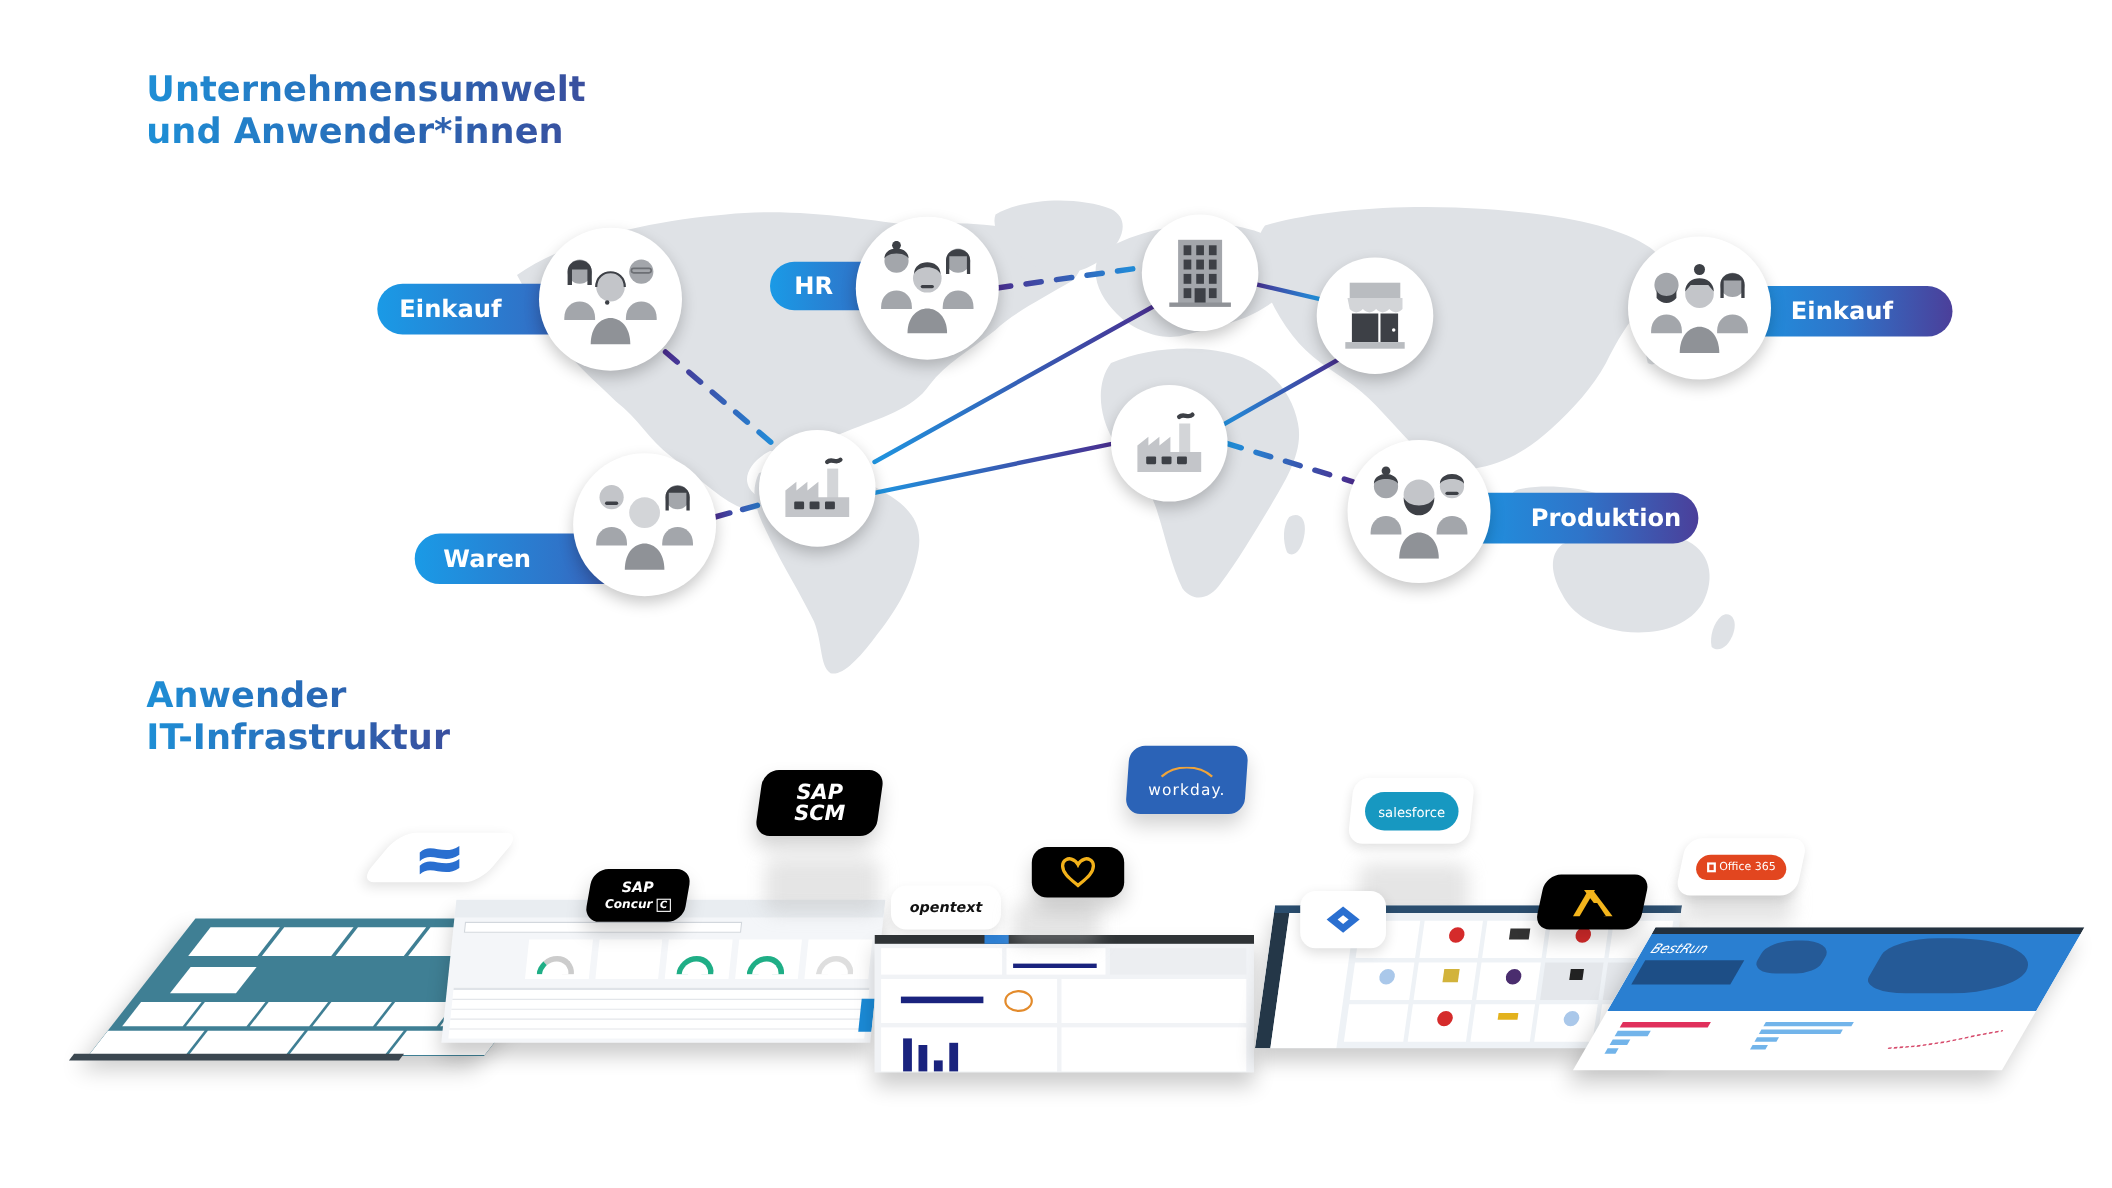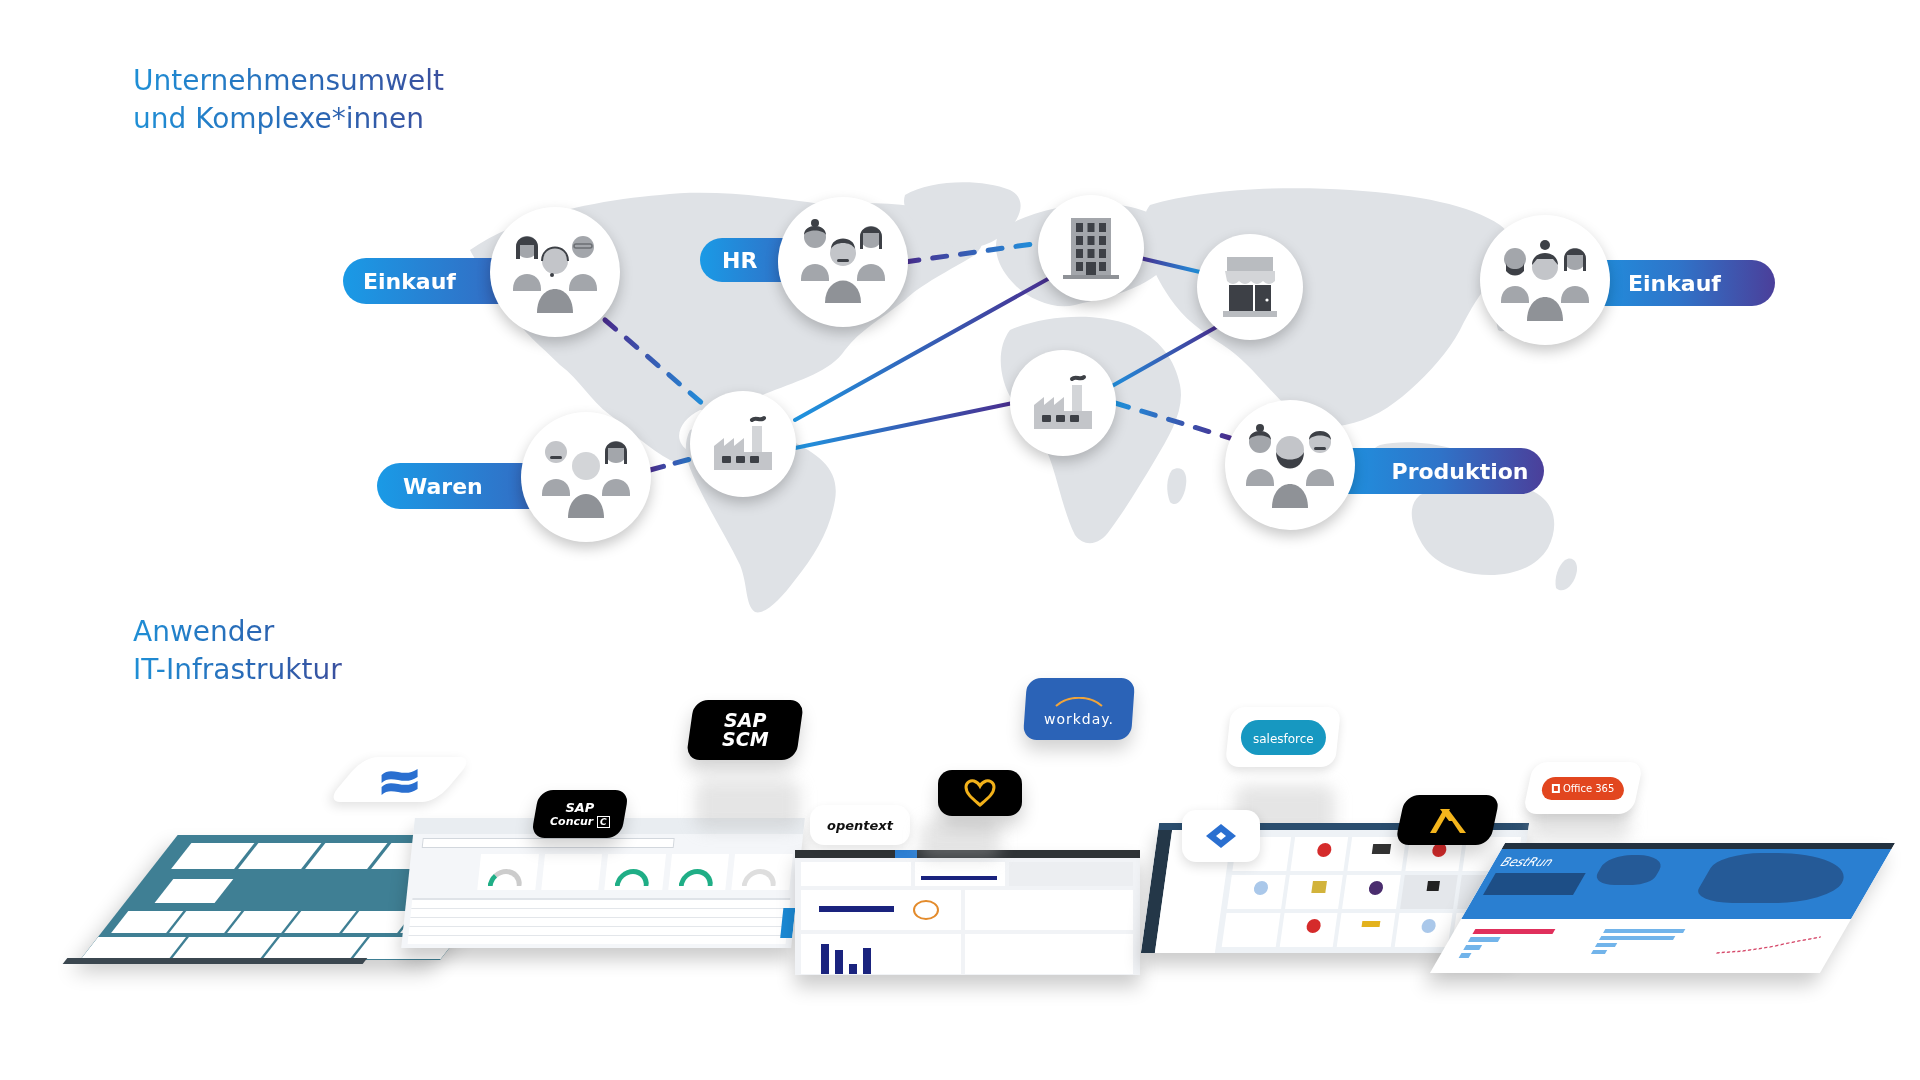--- a/index.html
+++ b/index.html
@@ -1,18 +1,18 @@
 <!DOCTYPE html>
 <html><head>
 <meta charset="utf-8">
 <style>
   html, body { margin:0; padding:0; }
   body { width:1920px; height:1080px; background:#ffffff; position:relative; overflow:hidden;
          font-family:"DejaVu Sans", sans-serif; }
-  .heading { position:absolute; left:133px; font-size:28px; line-height:38px; font-weight:400;
+  .heading { position:absolute; left:133px; font-size:32px; line-height:38px; font-weight:700;
              background:linear-gradient(90deg,#1e8fd6 0%,#2a66b3 60%,#3a4f9e 100%);
              -webkit-background-clip:text; background-clip:text; color:transparent; }
   .heading span { display:block; }
   #h-top { top:62px; }
   #h-bottom { top:613px; }
 
   svg#map { position:absolute; left:0; top:0; }
 
   .pill { position:absolute; height:46px; border-radius:23px;
           background:linear-gradient(90deg,#1a9ae6 0%,#2f74c9 55%,#4b3f9a 100%);
@@ -29,21 +29,21 @@
   .logo-shadow { position:absolute; border-radius:12px; background:rgba(180,180,180,0.35); filter:blur(8px); }
   .screen { position:absolute; background:#f4f6f9; box-shadow:0 12px 18px rgba(0,0,0,0.2);
             overflow:hidden; }
   .sap-text { font-family:"DejaVu Sans", sans-serif; font-style:italic; font-weight:700; color:#fff; text-align:center; line-height:1; }
 </style>
 </head>
 <body>
 
 <div id="h-top" class="heading">
   <span>Unternehmensumwelt</span>
-  <span>und Komplexe*innen</span>
+  <span>und Anwender*innen</span>
 </div>
 <div id="h-bottom" class="heading">
   <span>Anwender</span>
   <span>IT-Infrastruktur</span>
 </div>
 
 <svg id="map" width="1920" height="1080">
   <defs>
     <linearGradient id="gLine" x1="0" y1="0" x2="1" y2="0">
       <stop offset="0" stop-color="#1f94df"></stop>
@@ -90,21 +90,21 @@
 
 <div class="pill" style="left:343px; top:258px; width:240px; padding-left:20px;">
   <span>Einkauf</span>
 </div>
 <div class="pill" style="left:700px; top:238px; width:150px; padding-left:22px; height:44px;">
   <span>HR</span>
 </div>
 <div class="pill" style="left:1560px; top:260px; width:215px; padding-left:68px;">
   <span>Einkauf</span>
 </div>
-<div class="pill" style="left:377px; top:463px; width:240px; padding-left:26px;">
+<div class="pill" style="left:377px; top:485px; width:240px; padding-left:26px;">
   <span>Waren</span>
 </div>
 <div class="pill" style="left:1310px; top:448px; width:234px; padding-left:66px;justify-content:center;">
   <span>Produktion</span>
 </div>
 
 <div class="node" style="left:490px; top:207px; width:130px; height:130px;">
   <svg width="96" height="86" viewBox="0 0 96 86">
     <g fill="#a3a6ab">
         <circle cx="20" cy="18" r="11"></circle>

